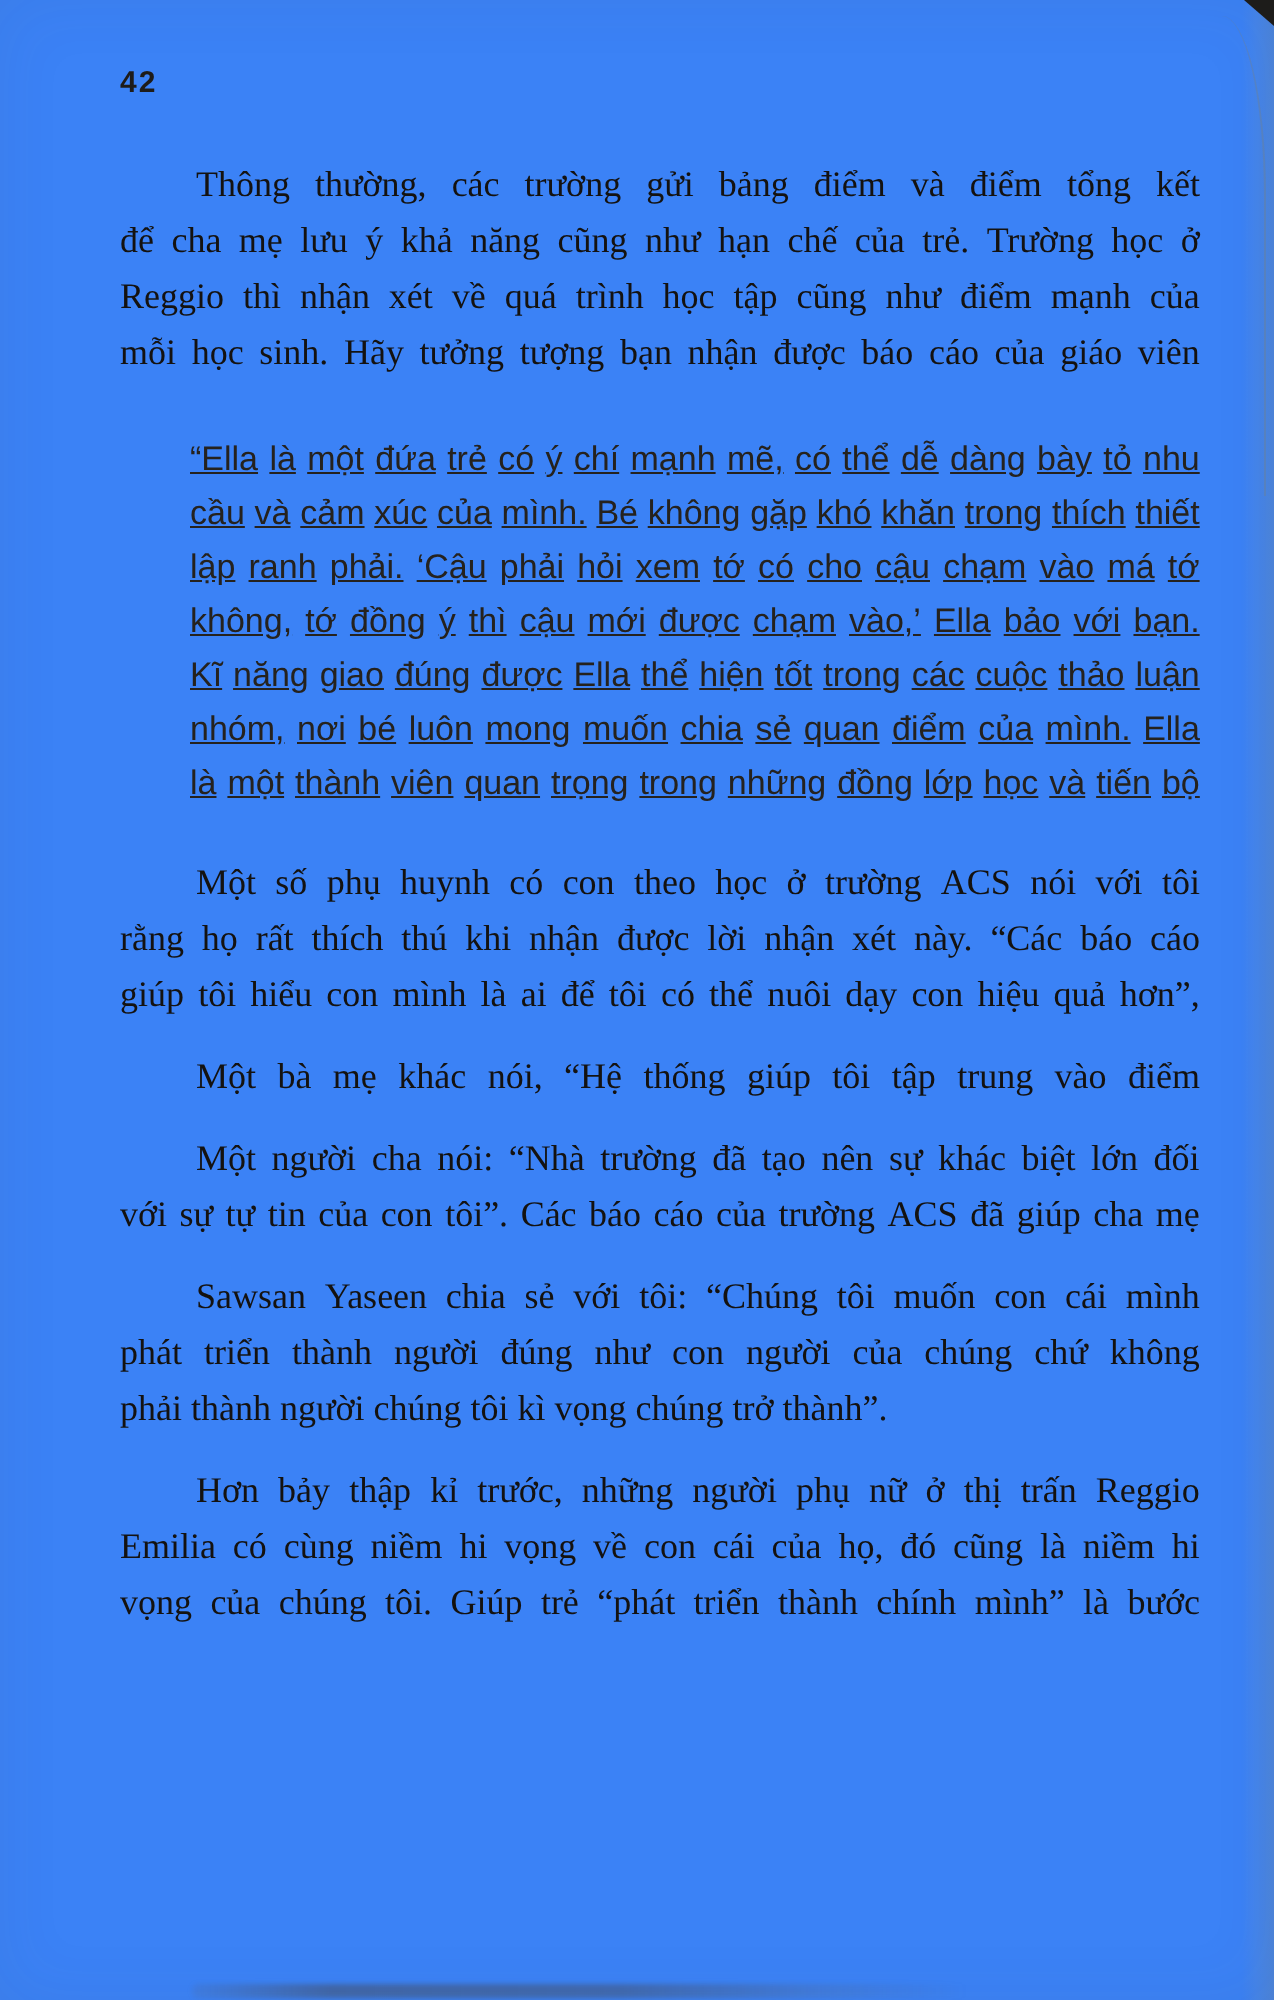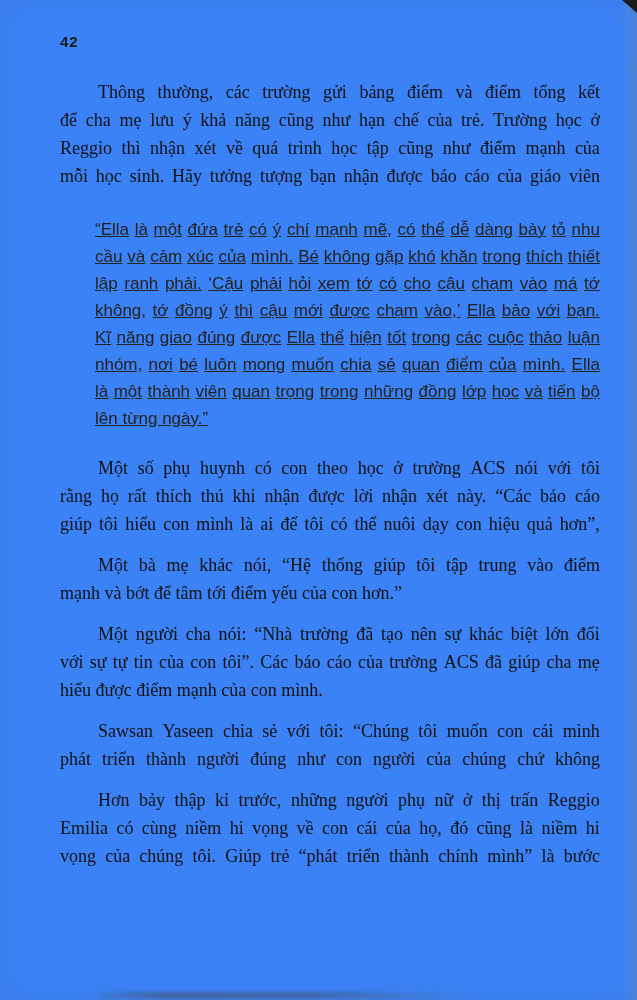--- a/index.html
+++ b/index.html
@@ -89,39 +89,37 @@
           <div class="line j"><span>mỗi</span><span>học</span><span>sinh.</span><span>Hãy</span><span>tưởng</span><span>tượng</span><span>bạn</span><span>nhận</span><span>được</span><span>báo</span><span>cáo</span><span>của</span><span>giáo</span><span>viên</span></div>
         </div>
         <div class="block quote">
           <div class="line j"><span>“Ella</span><span>là</span><span>một</span><span>đứa</span><span>trẻ</span><span>có</span><span>ý</span><span>chí</span><span>mạnh</span><span>mẽ,</span><span>có</span><span>thể</span><span>dễ</span><span>dàng</span><span>bày</span><span>tỏ</span><span>nhu</span></div>
           <div class="line j"><span>cầu</span><span>và</span><span>cảm</span><span>xúc</span><span>của</span><span>mình.</span><span>Bé</span><span>không</span><span>gặp</span><span>khó</span><span>khăn</span><span>trong</span><span>thích</span><span>thiết</span></div>
           <div class="line j"><span>lập</span><span>ranh</span><span>phải.</span><span>‘Cậu</span><span>phải</span><span>hỏi</span><span>xem</span><span>tớ</span><span>có</span><span>cho</span><span>cậu</span><span>chạm</span><span>vào</span><span>má</span><span>tớ</span></div>
           <div class="line j"><span>không,</span><span>tớ</span><span>đồng</span><span>ý</span><span>thì</span><span>cậu</span><span>mới</span><span>được</span><span>chạm</span><span>vào,’</span><span>Ella</span><span>bảo</span><span>với</span><span>bạn.</span></div>
           <div class="line j"><span>Kĩ</span><span>năng</span><span>giao</span><span>đúng</span><span>được</span><span>Ella</span><span>thể</span><span>hiện</span><span>tốt</span><span>trong</span><span>các</span><span>cuộc</span><span>thảo</span><span>luận</span></div>
           <div class="line j"><span>nhóm,</span><span>nơi</span><span>bé</span><span>luôn</span><span>mong</span><span>muốn</span><span>chia</span><span>sẻ</span><span>quan</span><span>điểm</span><span>của</span><span>mình.</span><span>Ella</span></div>
           <div class="line j"><span>là</span><span>một</span><span>thành</span><span>viên</span><span>quan</span><span>trọng</span><span>trong</span><span>những</span><span>đồng</span><span>lớp</span><span>học</span><span>và</span><span>tiến</span><span>bộ</span></div>
-          <div class="line">lên từng ngày.”</div>
         </div>
         <div class="block para">
           <div class="line j indent"><span>Một</span><span>số</span><span>phụ</span><span>huynh</span><span>có</span><span>con</span><span>theo</span><span>học</span><span>ở</span><span>trường</span><span>ACS</span><span>nói</span><span>với</span><span>tôi</span></div>
           <div class="line j"><span>rằng</span><span>họ</span><span>rất</span><span>thích</span><span>thú</span><span>khi</span><span>nhận</span><span>được</span><span>lời</span><span>nhận</span><span>xét</span><span>này.</span><span>“Các</span><span>báo</span><span>cáo</span></div>
           <div class="line j"><span>giúp</span><span>tôi</span><span>hiểu</span><span>con</span><span>mình</span><span>là</span><span>ai</span><span>để</span><span>tôi</span><span>có</span><span>thể</span><span>nuôi</span><span>dạy</span><span>con</span><span>hiệu</span><span>quả</span><span>hơn”,</span></div>
         </div>
         <div class="block para">
           <div class="line j indent"><span>Một</span><span>bà</span><span>mẹ</span><span>khác</span><span>nói,</span><span>“Hệ</span><span>thống</span><span>giúp</span><span>tôi</span><span>tập</span><span>trung</span><span>vào</span><span>điểm</span></div>
-          <div class="line">mạnh và bớt để tâm tới điểm yếu của con hơn.”</div>
         </div>
         <div class="block para">
           <div class="line j indent"><span>Một</span><span>người</span><span>cha</span><span>nói:</span><span>“Nhà</span><span>trường</span><span>đã</span><span>tạo</span><span>nên</span><span>sự</span><span>khác</span><span>biệt</span><span>lớn</span><span>đối</span></div>
           <div class="line j"><span>với</span><span>sự</span><span>tự</span><span>tin</span><span>của</span><span>con</span><span>tôi”.</span><span>Các</span><span>báo</span><span>cáo</span><span>của</span><span>trường</span><span>ACS</span><span>đã</span><span>giúp</span><span>cha</span><span>mẹ</span></div>
-          <div class="line">hiểu được điểm mạnh của con mình.</div>
         </div>
         <div class="block para">
           <div class="line j indent"><span>Sawsan</span><span>Yaseen</span><span>chia</span><span>sẻ</span><span>với</span><span>tôi:</span><span>“Chúng</span><span>tôi</span><span>muốn</span><span>con</span><span>cái</span><span>mình</span></div>
           <div class="line j"><span>phát</span><span>triển</span><span>thành</span><span>người</span><span>đúng</span><span>như</span><span>con</span><span>người</span><span>của</span><span>chúng</span><span>chứ</span><span>không</span></div>
+          <div class="line">phải thành người chúng tôi kì vọng chúng trở thành”.</div>
         </div>
         <div class="block para">
           <div class="line j indent"><span>Hơn</span><span>bảy</span><span>thập</span><span>kỉ</span><span>trước,</span><span>những</span><span>người</span><span>phụ</span><span>nữ</span><span>ở</span><span>thị</span><span>trấn</span><span>Reggio</span></div>
           <div class="line j"><span>Emilia</span><span>có</span><span>cùng</span><span>niềm</span><span>hi</span><span>vọng</span><span>về</span><span>con</span><span>cái</span><span>của</span><span>họ,</span><span>đó</span><span>cũng</span><span>là</span><span>niềm</span><span>hi</span></div>
           <div class="line j"><span>vọng</span><span>của</span><span>chúng</span><span>tôi.</span><span>Giúp</span><span>trẻ</span><span>“phát</span><span>triển</span><span>thành</span><span>chính</span><span>mình”</span><span>là</span><span>bước</span></div>
         </div>
       </div>
   </div>
 </div>
 

